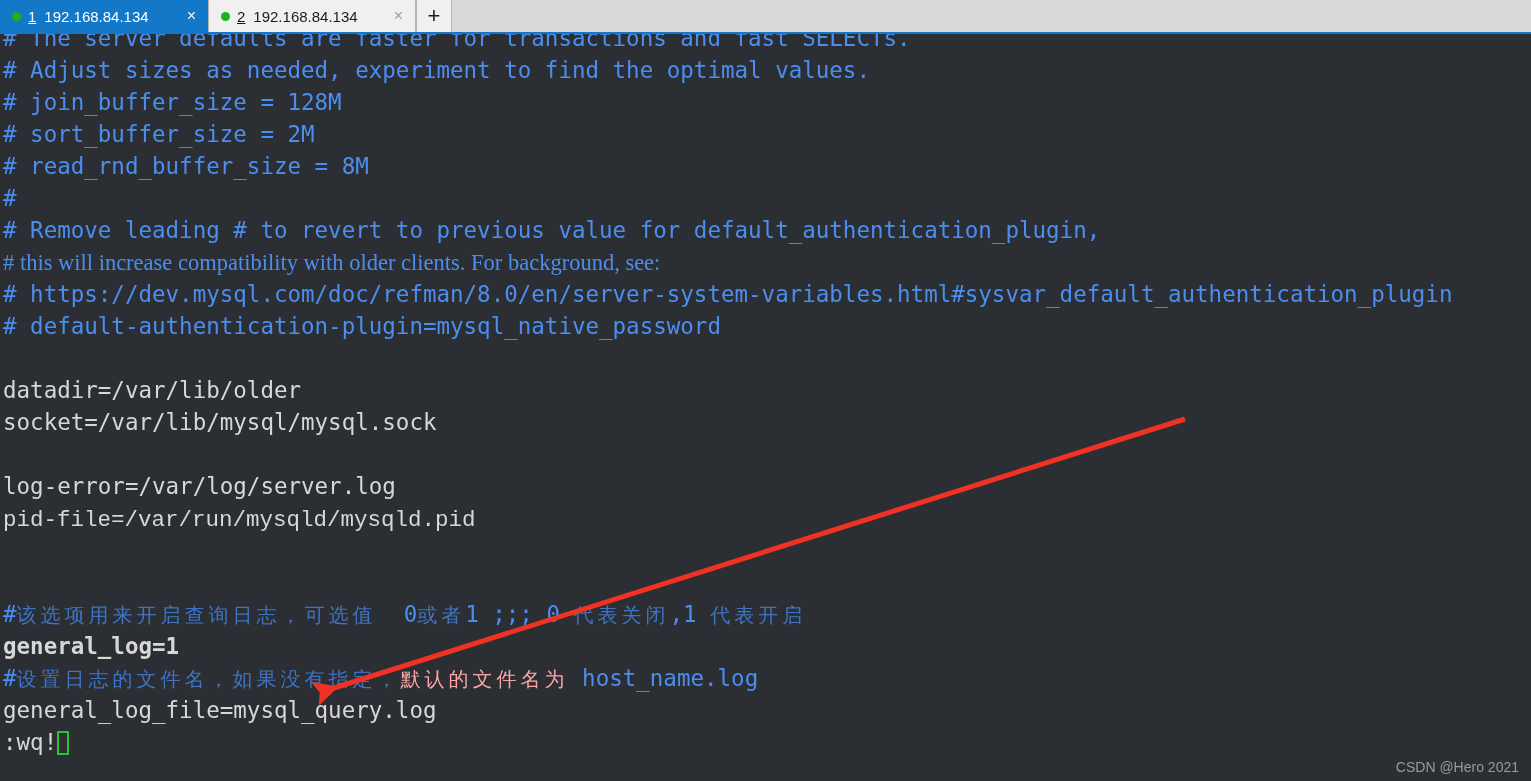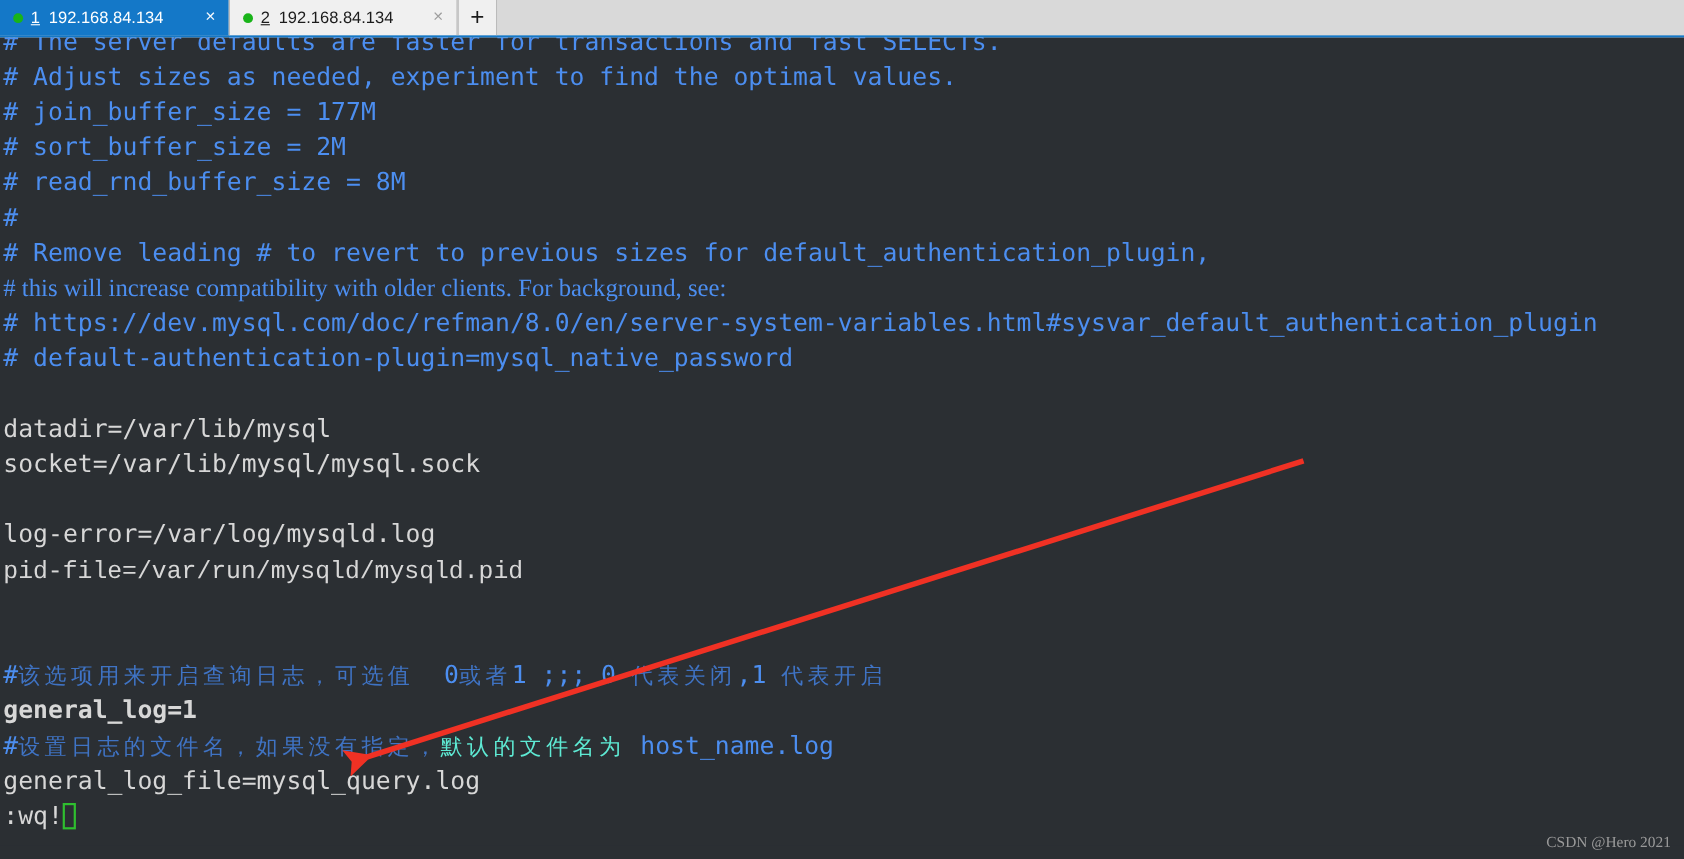--- a/index.html
+++ b/index.html
@@ -135,21 +135,21 @@
     pointer-events: none;
     z-index: 4;
   }
 
   
   #watermark {
     position: absolute;
     right: 12px;
     bottom: 6px;
     color: #9a9a9a;
-    font-family: Liberation Serif, serif;
+    font-family: Liberation Sans, sans-serif;
     font-size: 14px;
     z-index: 6;
   }
 </style>
 </head>
 <body>
 
 <div id="tabbar">
 
   <div class="tab active">
@@ -168,39 +168,39 @@
 
   <div class="tab-new">+</div>
 
   <div id="tabbar-filler"></div>
 </div>
 
 <div id="terminal">
   <div id="terminal-lines">
       <div class="row"><span style="color: rgb(76, 142, 240);"># The server defaults are faster for transactions and fast SELECTs.</span></div>
       <div class="row"><span style="color: rgb(76, 142, 240);"># Adjust sizes as needed, experiment to find the optimal values.</span></div>
-      <div class="row"><span style="color: rgb(76, 142, 240);"># join_buffer_size = 177M</span></div>
+      <div class="row"><span style="color: rgb(76, 142, 240);"># join_buffer_size = 128M</span></div>
       <div class="row"><span style="color: rgb(76, 142, 240);"># sort_buffer_size = 2M</span></div>
       <div class="row"><span style="color: rgb(76, 142, 240);"># read_rnd_buffer_size = 8M</span></div>
       <div class="row"><span style="color: rgb(76, 142, 240);">#</span></div>
-      <div class="row"><span style="color: rgb(76, 142, 240);"># Remove leading # to revert to previous sizes for default_authentication_plugin,</span></div>
+      <div class="row"><span style="color: rgb(76, 142, 240);"># Remove leading # to revert to previous value for default_authentication_plugin,</span></div>
       <div class="row"><span style="color: rgb(76, 142, 240); font-family: Liberation Serif, serif;"># this will increase compatibility with older clients. For background, see:</span></div>
       <div class="row"><span style="color: rgb(76, 142, 240);"># https://dev.mysql.com/doc/refman/8.0/en/server-system-variables.html#sysvar_default_authentication_plugin</span></div>
       <div class="row"><span style="color: rgb(76, 142, 240); margin-top: 34px;"># default-authentication-plugin=mysql_native_password</span></div>
       <div class="row">&nbsp;</div>
-      <div class="row"><span style="color: rgb(215, 215, 215);">datadir=/var/lib/mysql</span></div>
+      <div class="row"><span style="color: rgb(215, 215, 215);">datadir=/var/lib/older</span></div>
       <div class="row"><span style="color: rgb(215, 215, 215); margin-top: 18px;">socket=/var/lib/mysql/mysql.sock</span></div>
       <div class="row">&nbsp;</div>
-      <div class="row"><span style="color: rgb(215, 215, 215);">log-error=/var/log/mysqld.log</span></div>
+      <div class="row"><span style="color: rgb(215, 215, 215);">log-error=/var/log/server.log</span></div>
       <div class="row"><span style="color: rgb(215, 215, 215); font-family: Liberation Mono, monospace;">pid-file=/var/run/mysqld/mysqld.pid</span></div>
       <div class="row">&nbsp;</div>
       <div class="row">&nbsp;</div>
       <div class="row"><span style="color: rgb(76, 142, 240);">#</span><span class="cn" style="color: rgb(63, 115, 196);">该选项用来开启查询日志，</span><span class="cn" style="color: rgb(63, 115, 196);">可选值</span><span style="color: rgb(76, 142, 240);">  0</span><span class="cn" style="color: rgb(63, 115, 196);">或者</span><span style="color: rgb(76, 142, 240);">1 ;;; 0 </span><span class="cn" style="color: rgb(63, 115, 196);">代表关闭</span><span style="color: rgb(76, 142, 240);">,1 </span><span class="cn" style="color: rgb(63, 115, 196);">代表开启</span></div>
       <div class="row"><span style="color: rgb(215, 215, 215); font-weight: bold;">general_log=1</span></div>
-      <div class="row"><span style="color: rgb(76, 142, 240);">#</span><span class="cn" style="color: rgb(63, 115, 196);">设置日志的文件名，</span><span class="cn" style="color: rgb(63, 115, 196);">如果没有指定，</span><span class="cn" style="color: #5eead4;">默认的文件名为</span><span style="color: rgb(76, 142, 240);"> host_name.log</span></div>
+      <div class="row"><span style="color: rgb(76, 142, 240);">#</span><span class="cn" style="color: rgb(63, 115, 196);">设置日志的文件名，</span><span class="cn" style="color: rgb(63, 115, 196);">如果没有指定，</span><span class="cn" style="color: #fca5a5;">默认的文件名为</span><span style="color: rgb(76, 142, 240);"> host_name.log</span></div>
       <div class="row"><span style="color: rgb(215, 215, 215);">general_log_file=mysql_query.log</span></div>
       <div class="row"><span style="color: rgb(215, 215, 215);">:wq!</span><span class="cursor" style="border-color: rgb(47, 191, 47);"></span></div>
     </div>
 </div>
 
 <svg id="arrow-layer" viewBox="0 0 1531 781" width="1531" height="781">
   <defs>
     <marker id="ahead" viewBox="0 0 10 10" refX="2" refY="5" markerWidth="5" markerHeight="5" orient="auto-start-reverse">
       <path d="M 0 5 L 10 0 L 8 5 L 10 10 z" fill="#f03124"></path>
     </marker>

